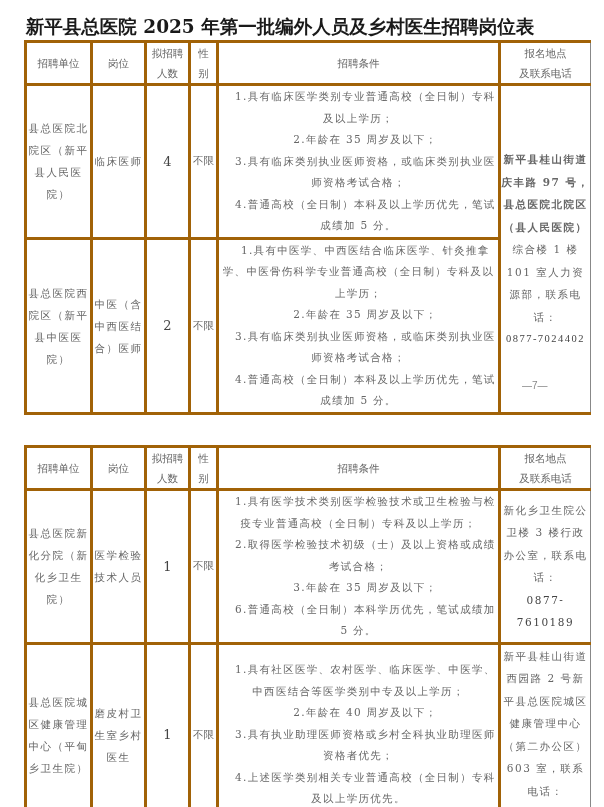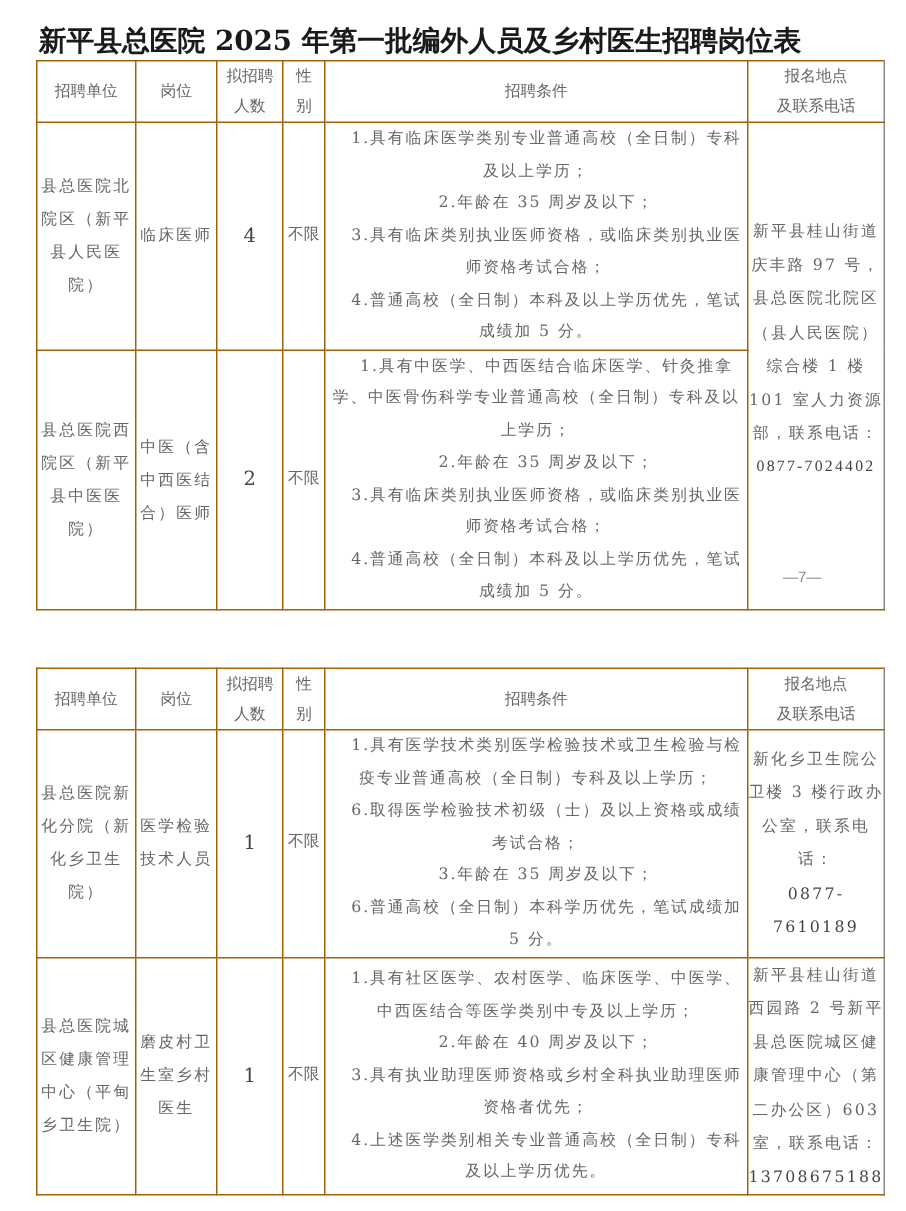--- a/index.html
+++ b/index.html
@@ -3,32 +3,32 @@
 <meta charset="utf-8">
 <style>
   html, body { margin:0; padding:0; background:#ffffff; }
   body { width:604px; height:807px; position:relative; overflow:hidden;
          font-family:"DejaVu Serif","Liberation Serif",serif; color:#555; }
   .title { position:absolute; top:14px; left:0; width:560px; text-align:center;
            font-family:"DejaVu Serif","Liberation Serif",serif; font-weight:bold;
            font-size:18.5px; color:#1a1a1a; letter-spacing:0px; }
   table.t { position:absolute; left:24px; width:565px; border-collapse:collapse;
             table-layout:fixed; font-size:10.5px; color:#666; }
-  table.t td, table.t th { border:1px solid #a16207; padding:0; vertical-align:middle;
+  table.t td, table.t th { border:3px solid #a16207; padding:0; vertical-align:middle;
             text-align:center; font-weight:normal; }
   table.t th { line-height:20px; color:#666; }
   table.t .dark-left { border-left:1.2px solid #555; }
   table.t .dark-right { border-right:1.2px solid #888; }
   td.unit, td.pos { padding:0 6px; line-height:22px; letter-spacing:1.5px;margin-left:40px; }
   td.num { font-size:13px; color:#444; }
   td.sex { line-height:22px;font-family:Liberation Serif, serif; }
   td.cond { text-align:left; padding:2px 6px 2px 8px; line-height:21.5px; letter-spacing:1.3px; }
   td.cond p { margin:0; text-indent:1.3em; }
   td.contact { text-align:left; padding:0 5px 0 8px; line-height:22.5px; letter-spacing:1.5px; }
-  td.contact.top { vertical-align:bottom; }
+  td.contact.top { vertical-align:bottom;font-weight:bold; }
   td.contact.bot { vertical-align:top; }
   .b { color:#333; font-weight:bold; font-family:Liberation Serif, serif; }
   .pagenum { position:absolute; top:380px; left:522px; font-size:10px; color:#888;
              font-family:"Liberation Sans",sans-serif; }
   #t1 { top:40px; }
   #t2 { top:445px; }
   .hr1 { height:40px; }
 </style>
 </head>
 <body>
@@ -123,21 +123,21 @@
           <div>及联系电话</div>
         </th>
   </tr>
   <tr style="height:143px">
     <td class="unit">县总医院新化分院（新化乡卫生院）</td>
     <td class="pos">医学检验技术人员</td>
     <td class="num">1</td>
     <td class="sex">不限</td>
     <td class="cond dark-left">
       <p>1.具有医学技术类别医学检验技术或卫生检验与检疫专业普通高校（全日制）专科及以上学历；</p>
-      <p>6.取得医学检验技术初级（士）及以上资格或成绩考试合格；</p>
+      <p>2.取得医学检验技术初级（士）及以上资格或成绩考试合格；</p>
       <p>3.年龄在 35 周岁及以下；</p>
       <p>6.普通高校（全日制）本科学历优先，笔试成绩加 5 分。</p>
     </td>
     <td class="contact dark-right">
       <div>新化乡卫生院公卫楼 3 楼行政办公室，联系电话：</div>
       <div style="color:#444">0877-7610189</div>
     </td>
   </tr>
   <tr style="height:144px">
     <td class="unit">县总医院城区健康管理中心（平甸乡卫生院）</td>

